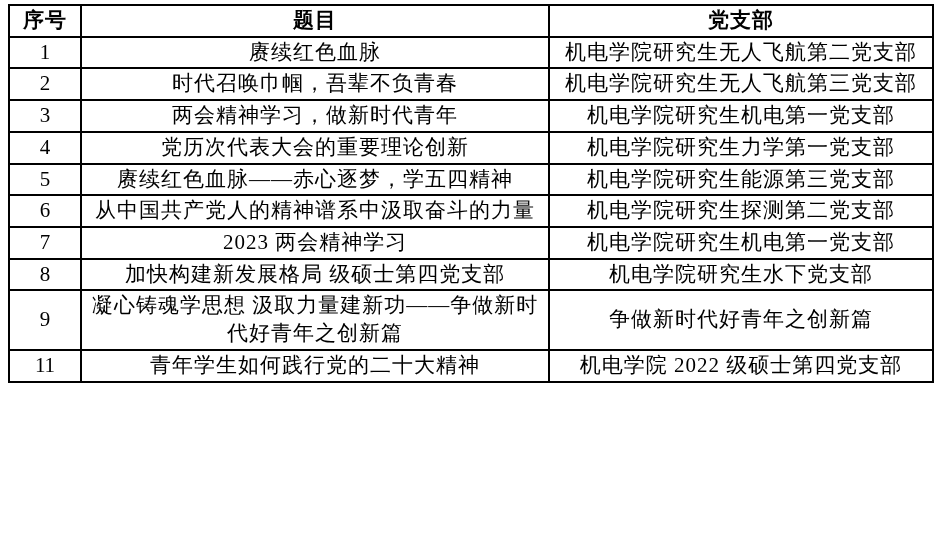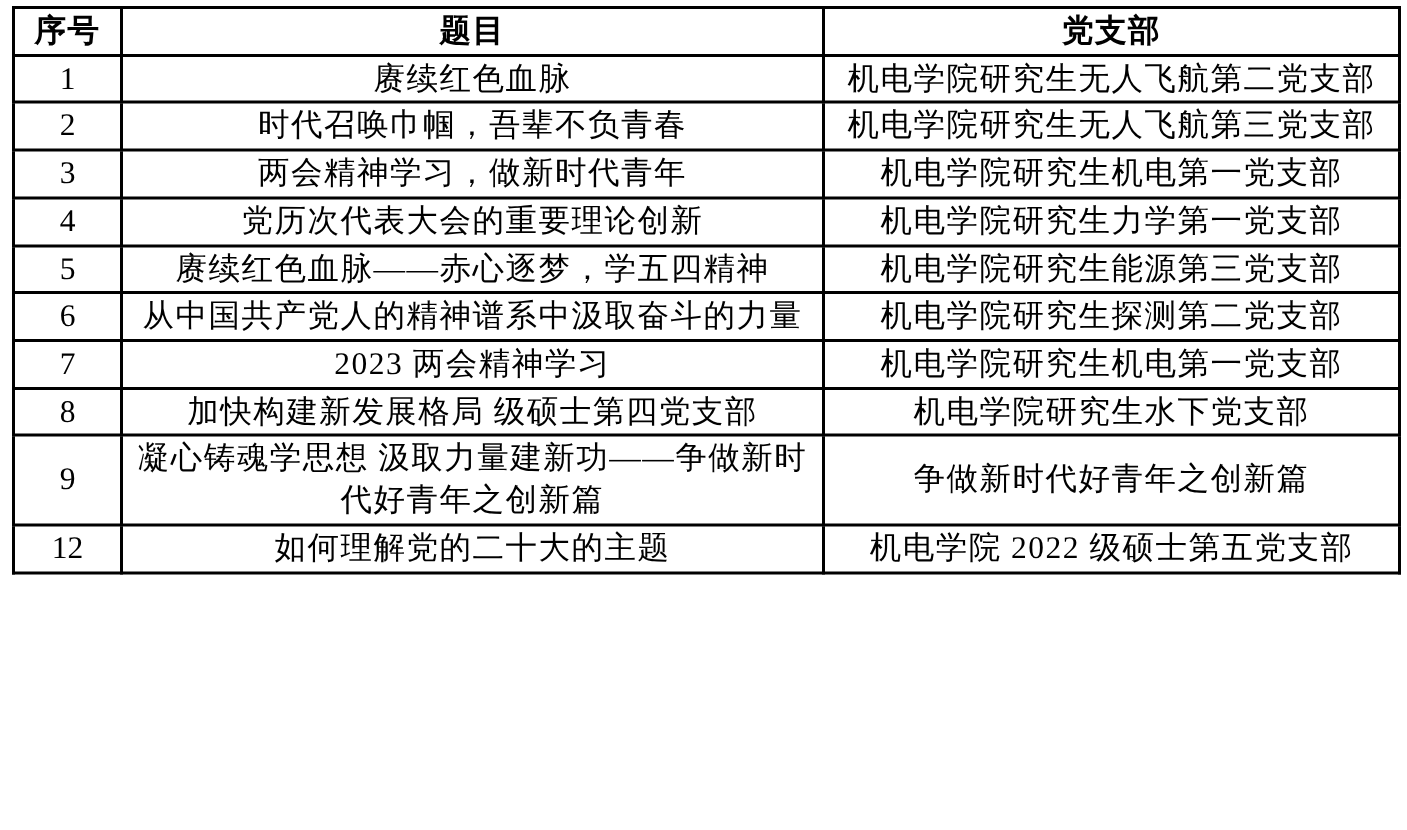--- a/index.html
+++ b/index.html
@@ -107,19 +107,19 @@
           <td class="no-cell">8</td>
           <td>加快构建新发展格局 级硕士第四党支部</td>
           <td>机电学院研究生水下党支部</td>
         </tr>
         <tr>
           <td class="no-cell">9</td>
           <td>凝心铸魂学思想 汲取力量建新功——争做新时代好青年之创新篇</td>
           <td>争做新时代好青年之创新篇</td>
         </tr>
         <tr>
-          <td class="no-cell">12</td>
-          <td>如何理解党的二十大的主题</td>
-          <td>机电学院 2022 级硕士第五党支部</td>
+          <td class="no-cell">11</td>
+          <td>青年学生如何践行党的二十大精神</td>
+          <td>机电学院 2022 级硕士第四党支部</td>
         </tr>
       </tbody>
   </table>
 </div>
 
 </body></html>

